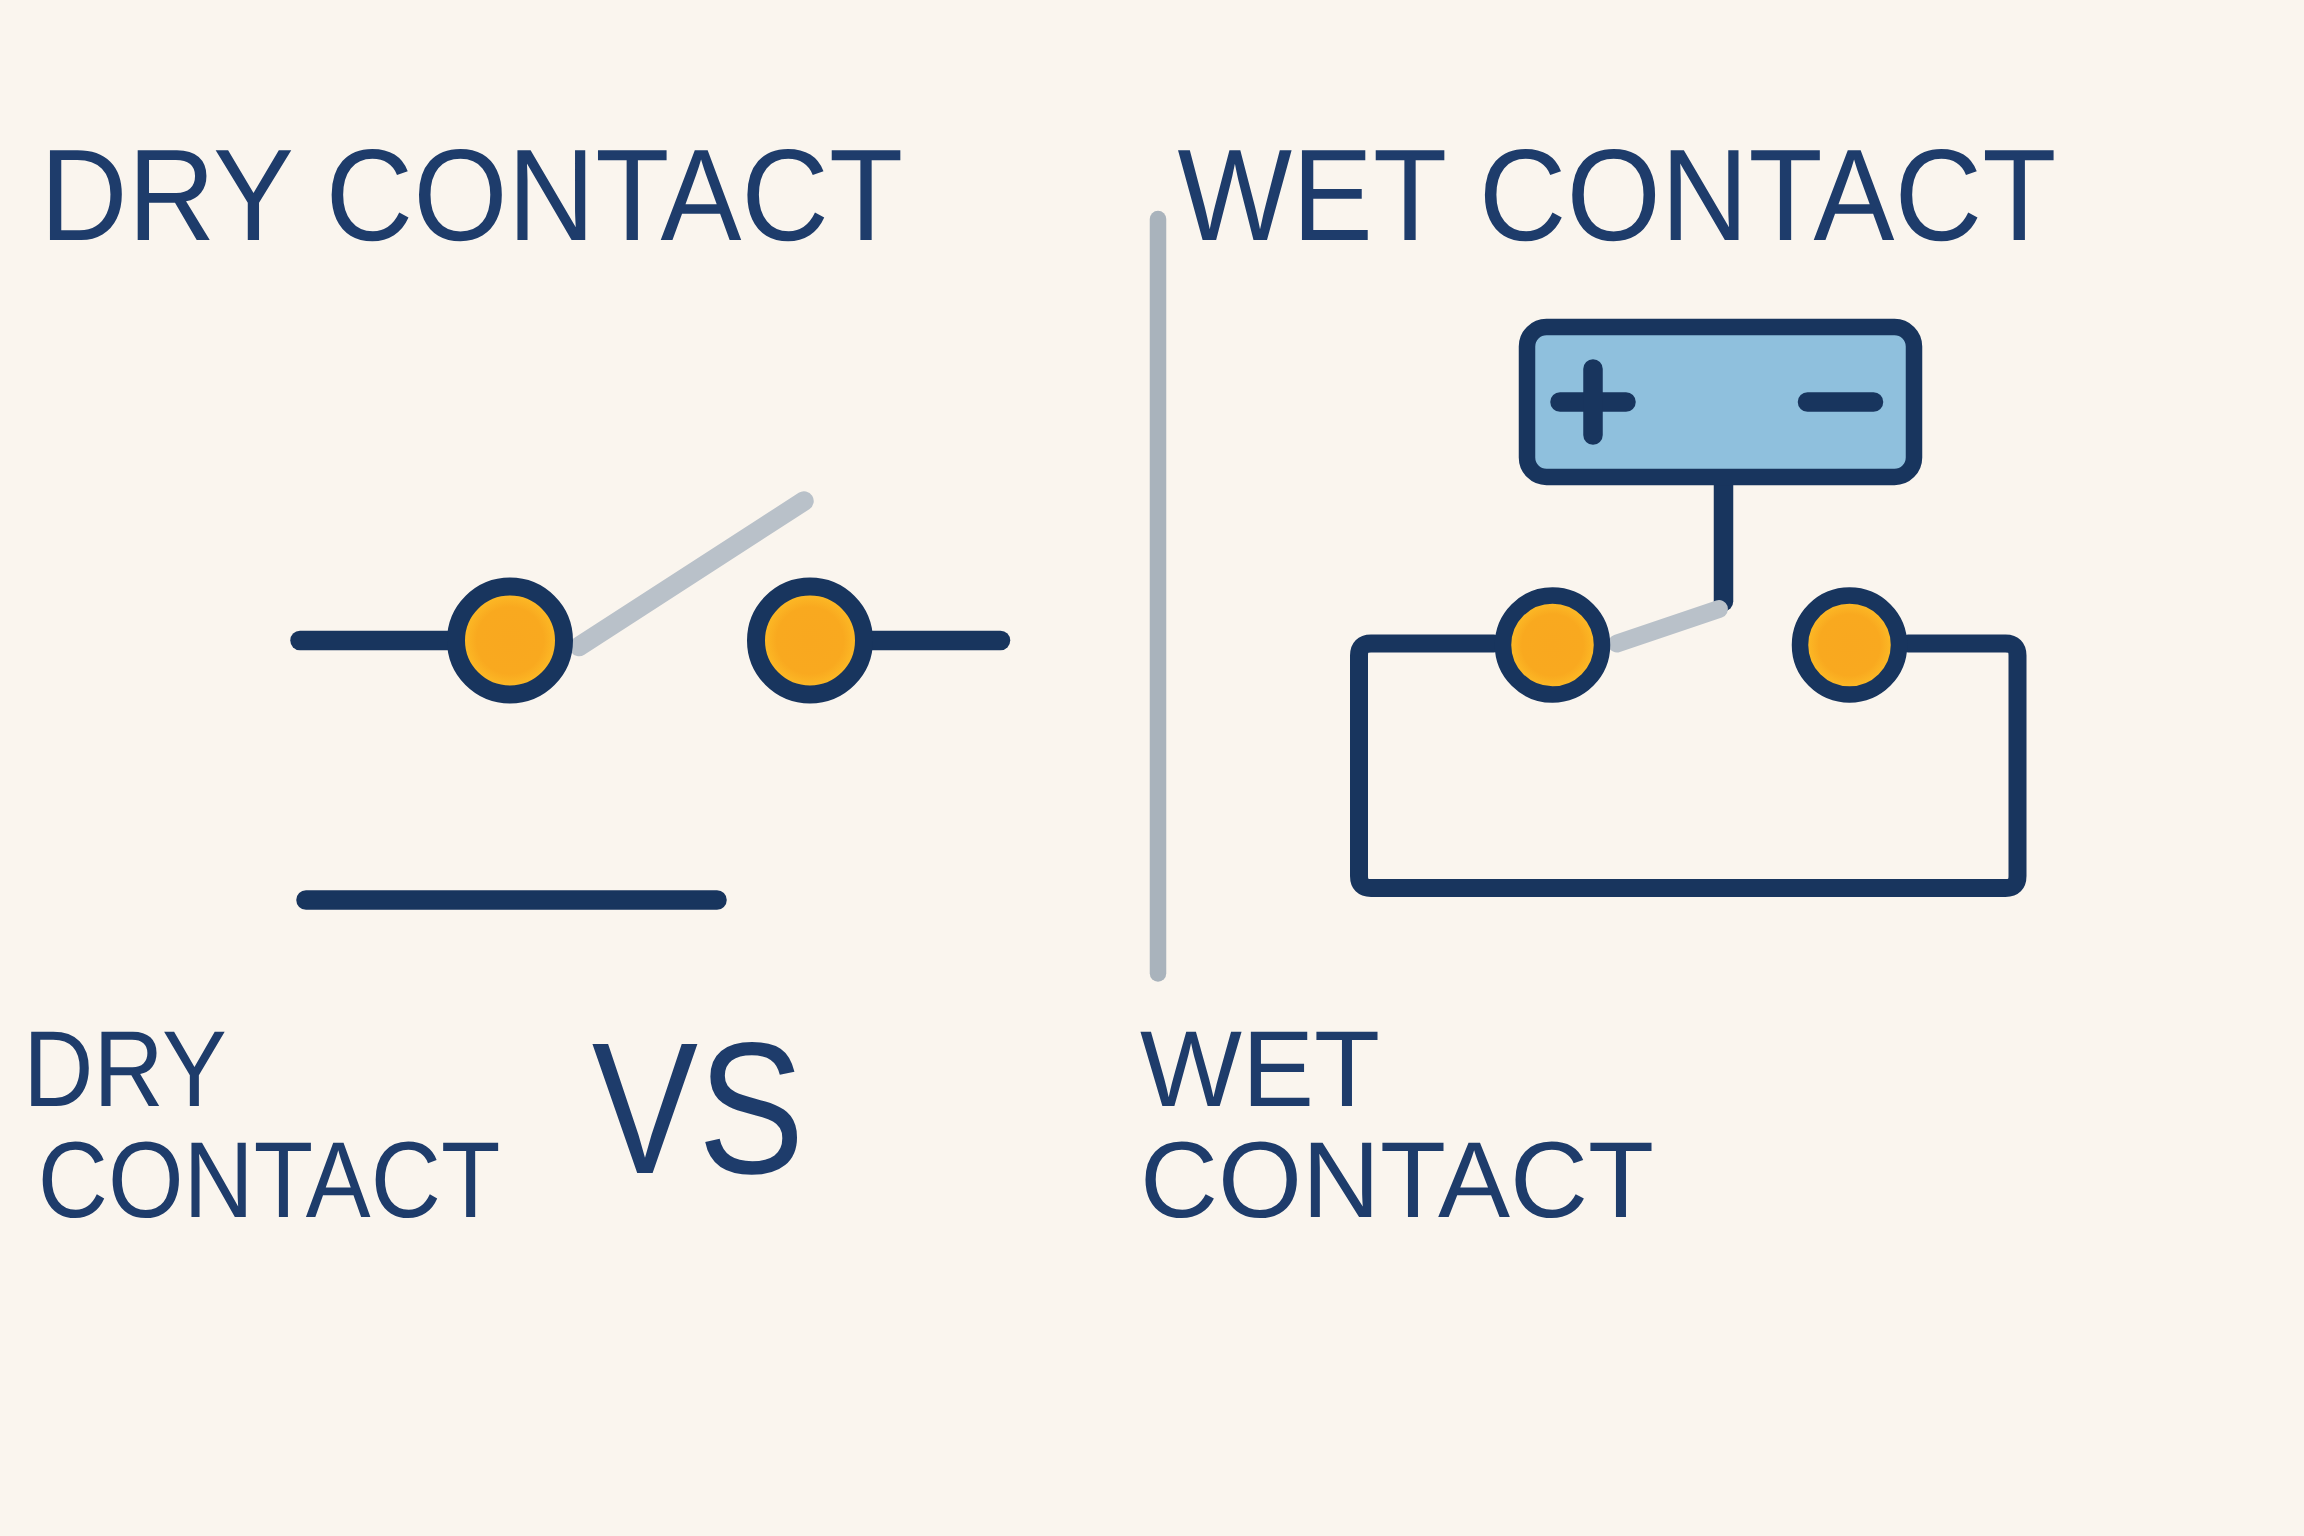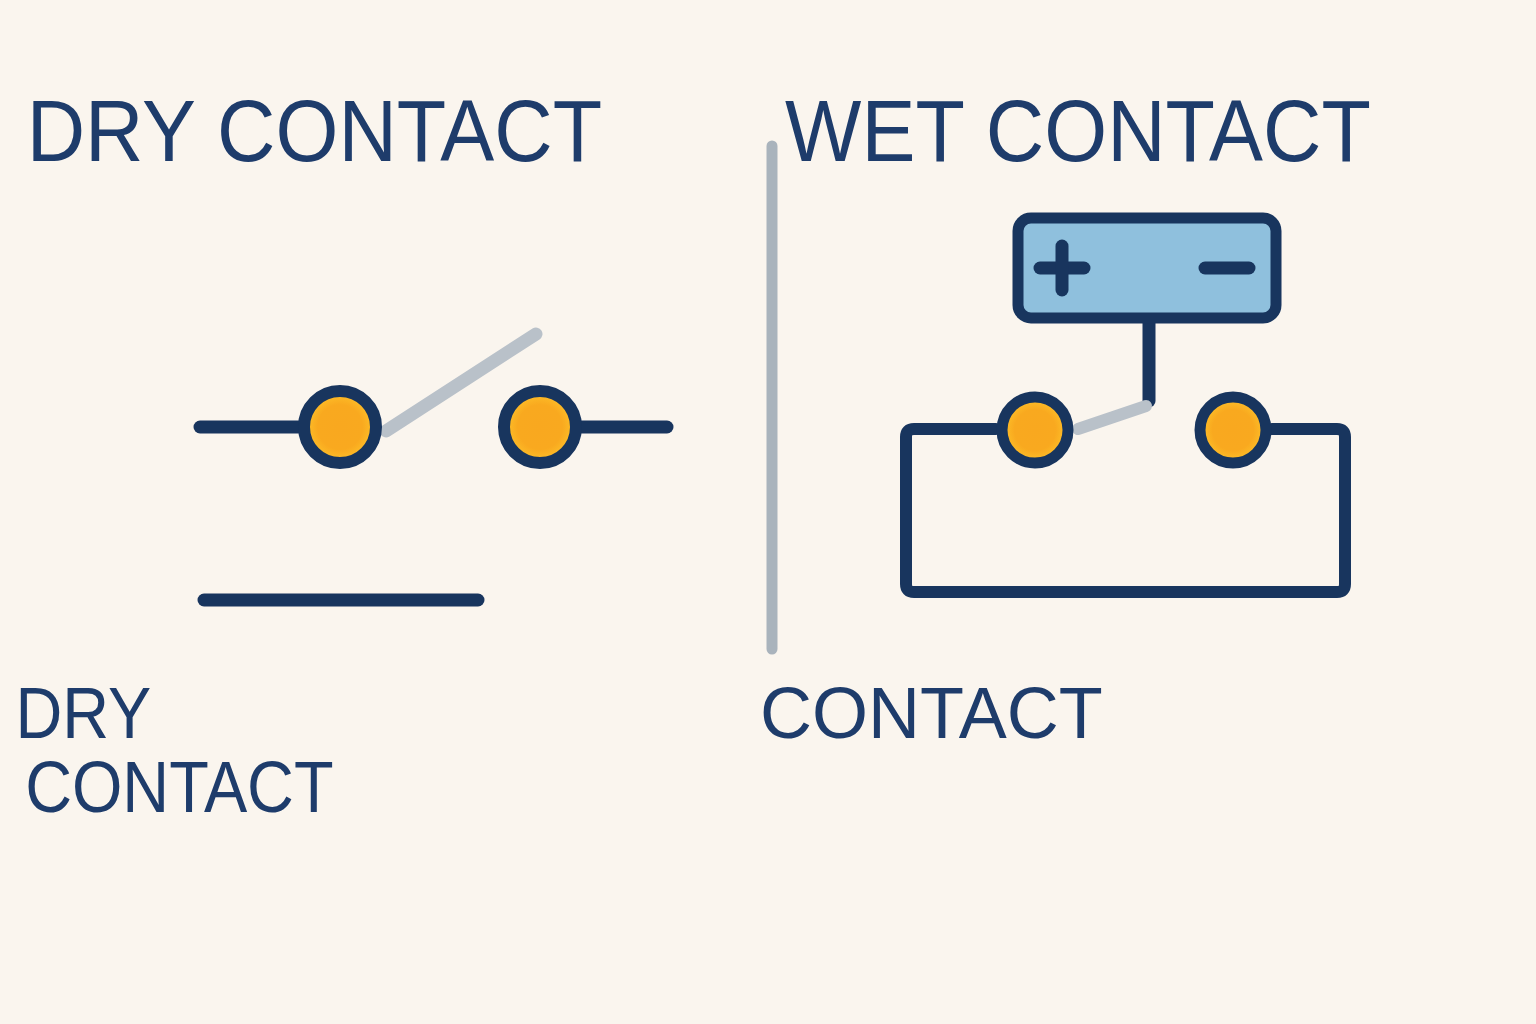--- a/index.html
+++ b/index.html
@@ -117,18 +117,22 @@
   </div>
   <div class="txt heading heading-right">
     <span class="cx cx-93">WET CONTACT</span>
   </div>
 
   <div class="txt bottom-label bottom-left">
     <span class="cx cx-90">DRY</span>
     <span class="line2"><span class="cx cx-90">CONTACT</span></span>
   </div>
 
+  <div class="txt versus">
+    <span class="cx cx-85">VS</span>
+  </div>
 
   <div class="txt bottom-label bottom-right">
+    <span class="cx cx-100">WET</span>
     <span class="line2"><span class="cx cx-100">CONTACT</span></span>
   </div>
 
 </div>
 
 </body></html>

